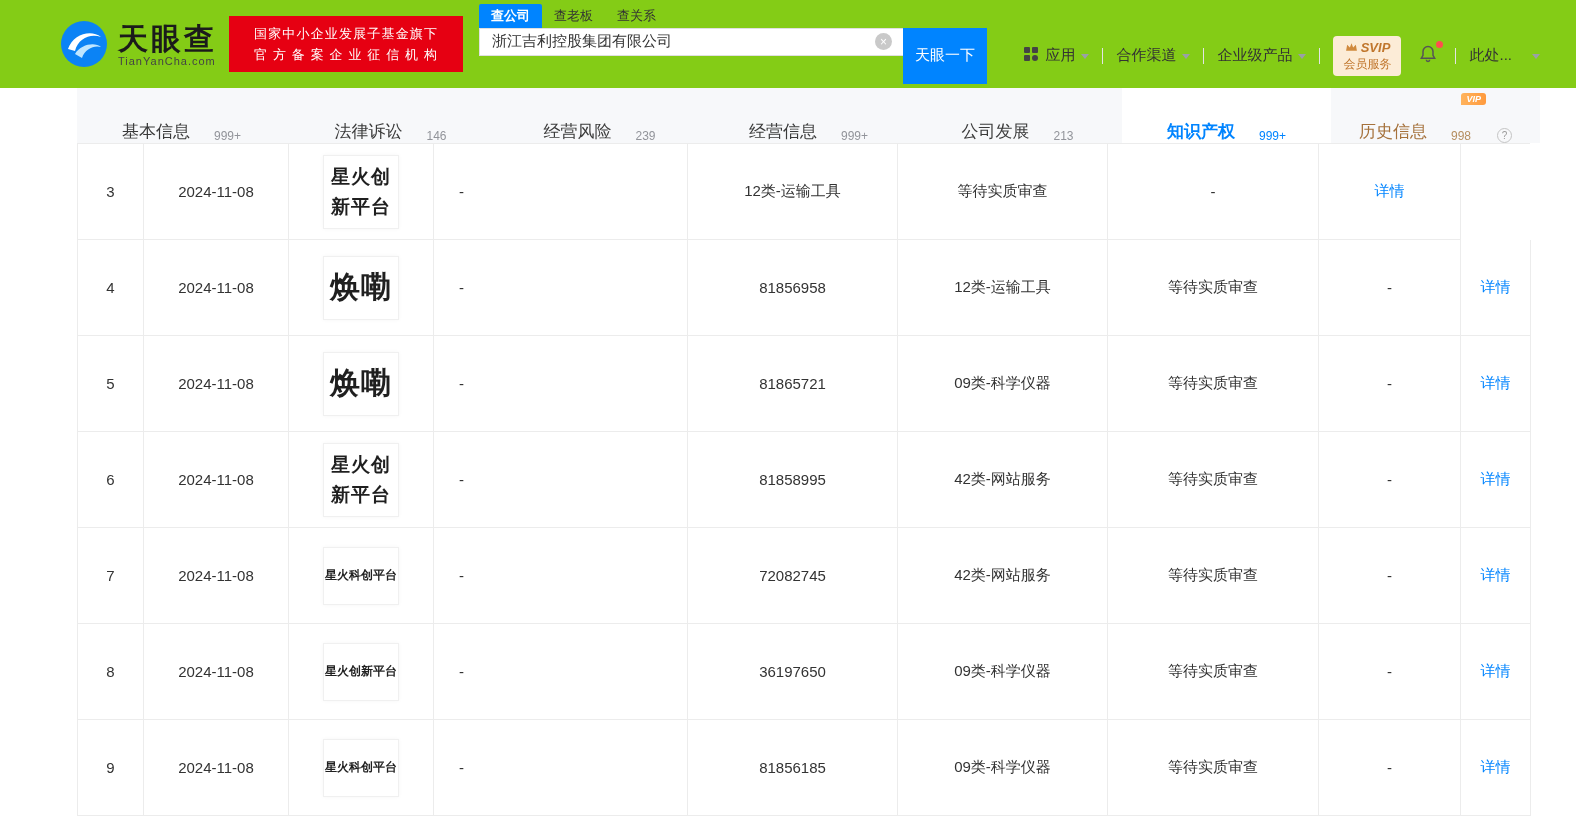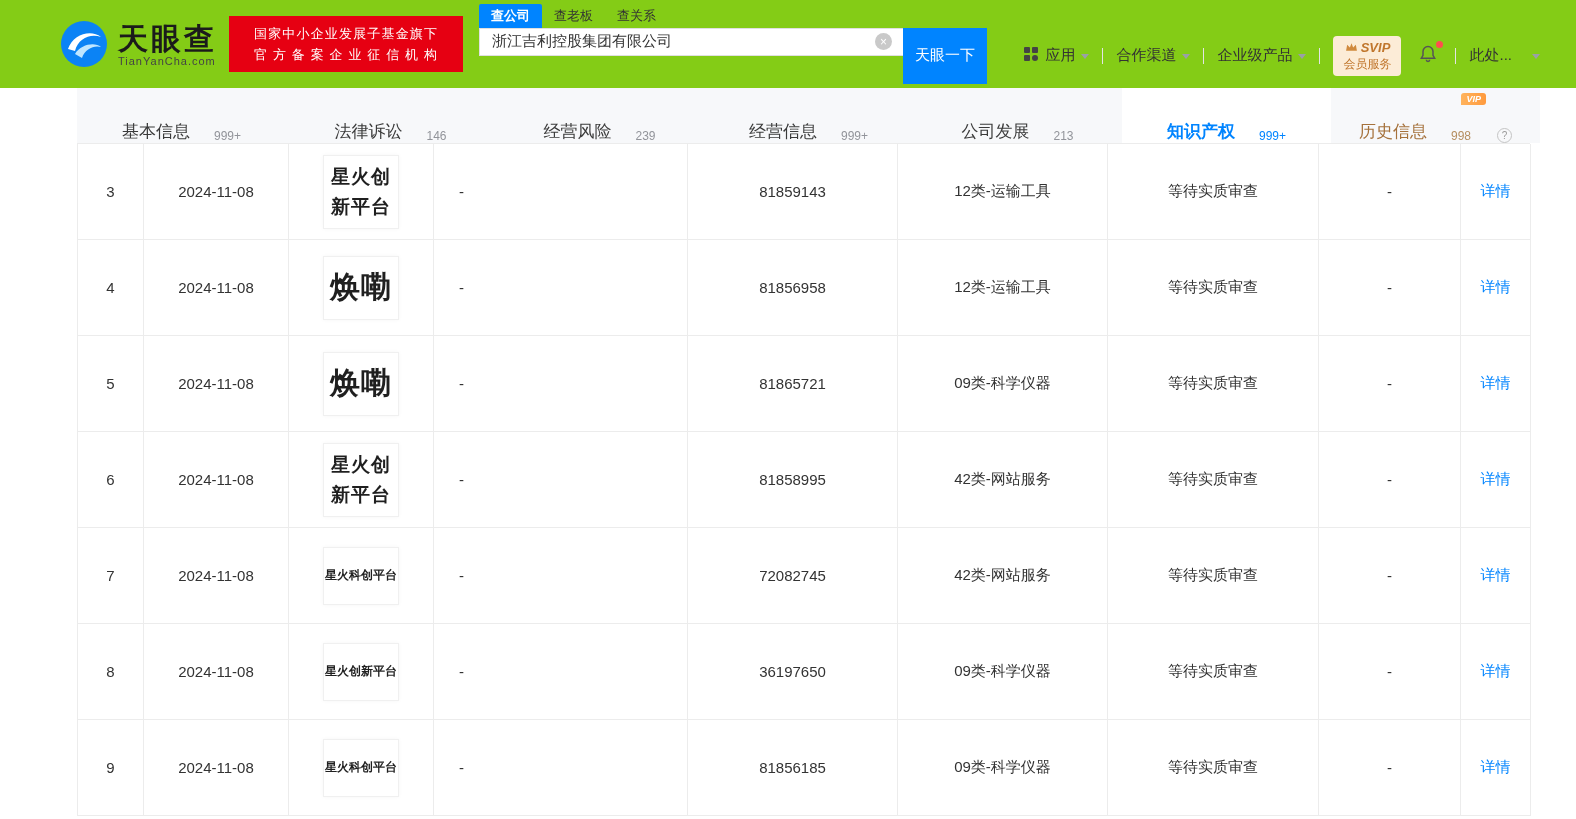--- a/index.html
+++ b/index.html
@@ -207,21 +207,20 @@
 
 <main class="tbl">
   <div class="trow">
     <div class="cell c-no">3</div>
     <div class="cell c-date">2024-11-08</div>
     <div class="cell c-img">
       <div class="mark-box" data-variant="stacked">星火创
 新平台</div>
     </div>
     <div class="cell c-name">-</div>
-    <div class="cell c-reg">81859143</div>
     <div class="cell c-class">12类-运输工具</div>
     <div class="cell c-status">等待实质审查</div>
     <div class="cell c-extra">-</div>
     <div class="cell c-action">
       <a class="detail-link">详情</a>
     </div>
   </div>
 
   <div class="trow">
     <div class="cell c-no">4</div>

